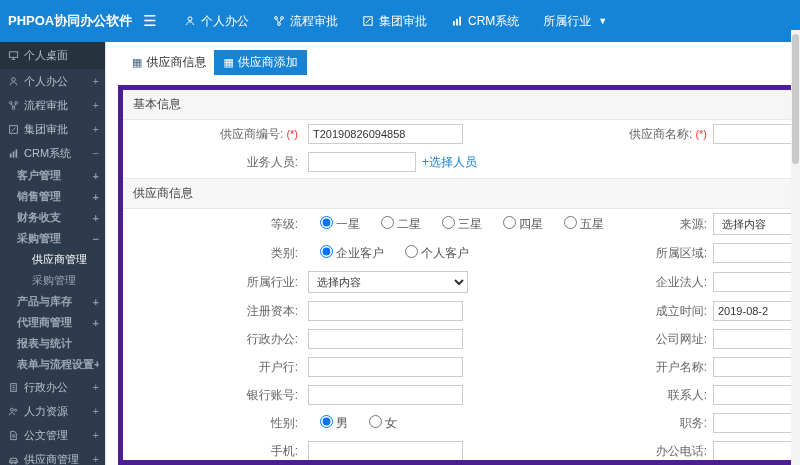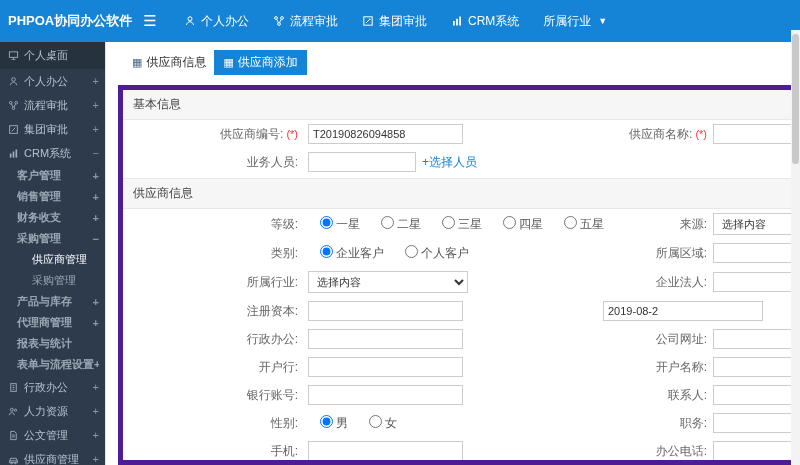--- a/index.html
+++ b/index.html
@@ -359,20 +359,21 @@
             <input class="fieldr" type="text" style="">
           </div>
         </div>
 
         <div class="form-row">
           <div class="cl">
             <span class="lbl">注册资本:</span>
             <input class="field" type="text" style="">
           </div>
           <div class="cr">
+            <span class="lblr">成立时间:</span>
             <input class="fieldr" type="text" value="2019-08-2" style="">
           </div>
         </div>
 
         <div class="form-row">
           <div class="cl">
             <span class="lbl">行政办公:</span>
             <input class="field" type="text" style="">
           </div>
           <div class="cr">

